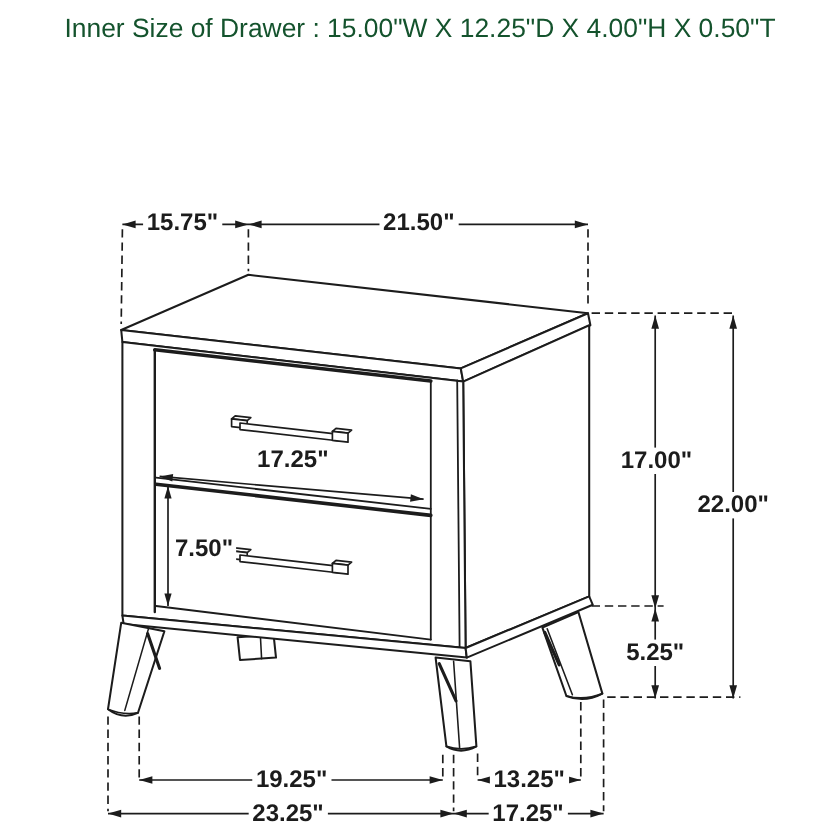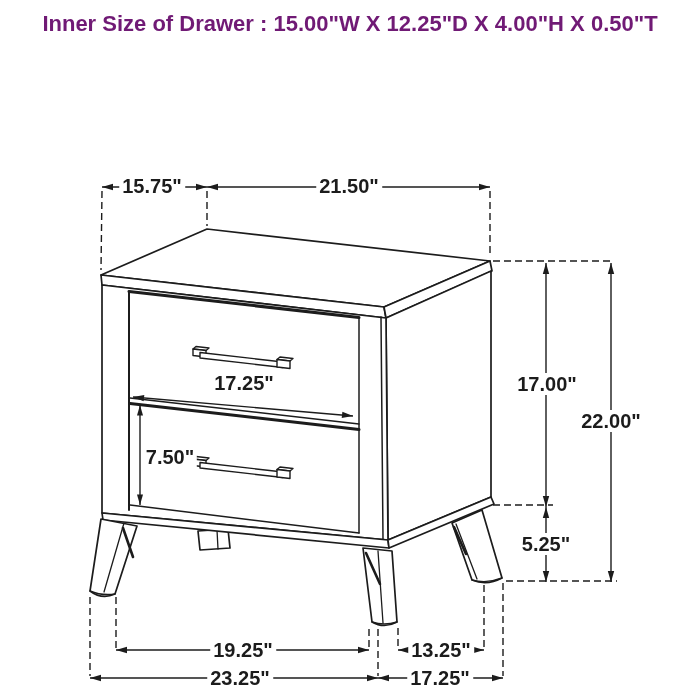--- a/index.html
+++ b/index.html
@@ -21,22 +21,22 @@
     font-size: 20px;
     line-height: 20px;
     padding: 1px 3px;
     white-space: nowrap;
   }
   .title {
     position: absolute;
     left: 50%;
     top: 12px;
     transform: translateX(-50%);
-    color: #701a75;
-    font-weight: bold;
+    color: #14532d;
+    font-weight: normal;
     font-size: 22px;
     line-height: 24px;
     white-space: nowrap;
   }
 </style>
 </head>
 <body>
 
 <div id="stage">
 

